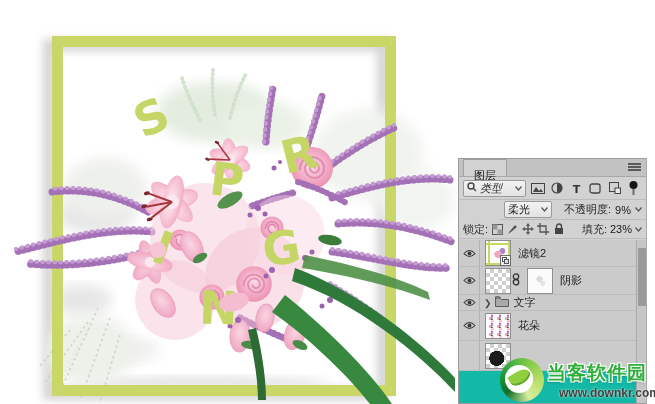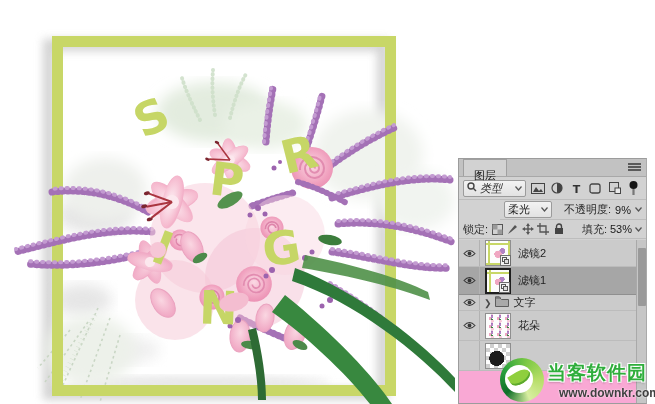--- a/index.html
+++ b/index.html
@@ -32,21 +32,21 @@
   .kind-select { width:66px;font-style:italic; }
   .blend-select { width:80px; }
   .chev { width:7px; height:5px; display:inline-block; }
   .chev svg { display:block; }
 
   .fbtn { width:17px; height:16px; display:flex; align-items:center; justify-content:center; cursor:pointer; }
   .lbtn { width:15px; height:15px; display:flex; align-items:center; justify-content:center; cursor:pointer; }
   .lbl  { color:#2a2a2a; white-space:nowrap; }
   .val  { color:#1a1a1a; }
 
-  .layers-list { position:absolute; left:0; top:81px; right:0; bottom:0; background:#f9a8d4; overflow:hidden; }
+  .layers-list { position:absolute; left:0; top:81px; right:0; bottom:0; background:#14b8a6; overflow:hidden; }
   .lrow { display:flex; align-items:center; border-bottom:1px solid #bcbcbc; background:#cbcbcb; position:relative; }
   .lrow.selected { background:#a6a6a6; border-bottom-color:#8f8f8f; }
   .r27{height:27px}.r28{height:28px}.r16{height:16px}.r30{height:30px}.rEnd{height:30px}
   .eyecol { width:21px; align-self:stretch; display:flex; align-items:center; justify-content:center;
             border-right:1px solid #b2b2b2; cursor:pointer; flex:none; }
   .thumb { width:26px; height:26px; border:1px solid #8f8f8f; margin-left:5px; position:relative;
            background:#fdfdfd; flex:none; cursor:pointer; }
   .thumb.sel { border:2px solid #1f1f1f; }
   .checker { background-image:
       linear-gradient(45deg,#cfcfcf 25%,rgba(0,0,0,0) 25%,rgba(0,0,0,0) 75%,#cfcfcf 75%),
@@ -431,21 +431,21 @@
             <path d="M3,0 V9 H12 M0,3 H9 V12" fill="none" stroke="#555" stroke-width="1.3"></path>
           </svg>
       </div>
       <div class="lbtn">
         <svg width="10" height="12" viewBox="0 0 10 12">
             <rect x="1" y="5" width="8" height="6" fill="#444"></rect>
             <path d="M2.5,5 V3.5 a2.5,2.5 0 0 1 5,0 V5" fill="none" stroke="#444" stroke-width="1.4"></path>
           </svg>
       </div>
       <span class="lbl" style="margin-left:14px">填充:</span>
-      <span class="val">53%</span>
+      <span class="val">23%</span>
       <span class="chev" style="margin-left:auto">
         <svg width="7" height="5" viewBox="0 0 7 5">
             <path d="M0.5,0.5 L3.5,4 L6.5,0.5" fill="none" stroke="#555" stroke-width="1.2"></path>
           </svg>
       </span>
     </div>
 
     <div class="layers-list">
 
       <div class="lrow r27">
@@ -459,39 +459,39 @@
           <div class="so-badge">
             <svg width="7" height="7" viewBox="0 0 7 7">
                 <rect x="0.5" y="0.5" width="4" height="4" fill="none" stroke="#555"></rect>
                 <rect x="2.5" y="2.5" width="4" height="4" fill="#ddd" stroke="#555"></rect>
               </svg>
           </div>
         </div>
         <span class="lname">滤镜2</span>
       </div>
 
-      <div class="lrow r28 selected">
+
+
+      <div class="lrow r28">
         <div class="eyecol">
           <svg width="13" height="9" viewBox="0 0 13 9">
-              <path d="M1,4.5 Q6.5,-1.5 12,4.5 Q6.5,10.5 1,4.5 Z" fill="none" stroke="#333" stroke-width="1.1"></path>
-              <circle cx="6.5" cy="4.5" r="1.9" fill="#333"></circle>
-            </svg>
-        </div>
-        <div class="thumb sel flowers-mini frame-mini">
-          <div class="so-badge">
-            <svg width="7" height="7" viewBox="0 0 7 7">
-                <rect x="0.5" y="0.5" width="4" height="4" fill="none" stroke="#555"></rect>
-                <rect x="2.5" y="2.5" width="4" height="4" fill="#ddd" stroke="#555"></rect>
-              </svg>
-          </div>
-        </div>
-        <span class="lname">滤镜1</span>
-      </div>
-
-
+              <path d="M1,4.5 Q6.5,-1.5 12,4.5 Q6.5,10.5 1,4.5 Z" fill="none" stroke="#3a3a3a" stroke-width="1.1"></path>
+              <circle cx="6.5" cy="4.5" r="1.9" fill="#3a3a3a"></circle>
+            </svg>
+        </div>
+        <div class="thumb checker"></div>
+        <span class="linkicon">
+          <svg width="8" height="13" viewBox="0 0 8 13">
+              <circle cx="4" cy="3.6" r="2.7" fill="none" stroke="#333" stroke-width="1.3"></circle>
+              <circle cx="4" cy="9.2" r="2.7" fill="none" stroke="#333" stroke-width="1.3"></circle>
+            </svg>
+        </span>
+        <div class="mask mask-white"></div>
+        <span class="lname">阴影</span>
+      </div>
 
       <div class="lrow r16">
         <div class="eyecol">
           <svg width="13" height="9" viewBox="0 0 13 9">
               <path d="M1,4.5 Q6.5,-1.5 12,4.5 Q6.5,10.5 1,4.5 Z" fill="none" stroke="#3a3a3a" stroke-width="1.1"></path>
               <circle cx="6.5" cy="4.5" r="1.9" fill="#3a3a3a"></circle>
             </svg>
         </div>
         <span class="disc">❯</span>
         <span class="foldericon">

